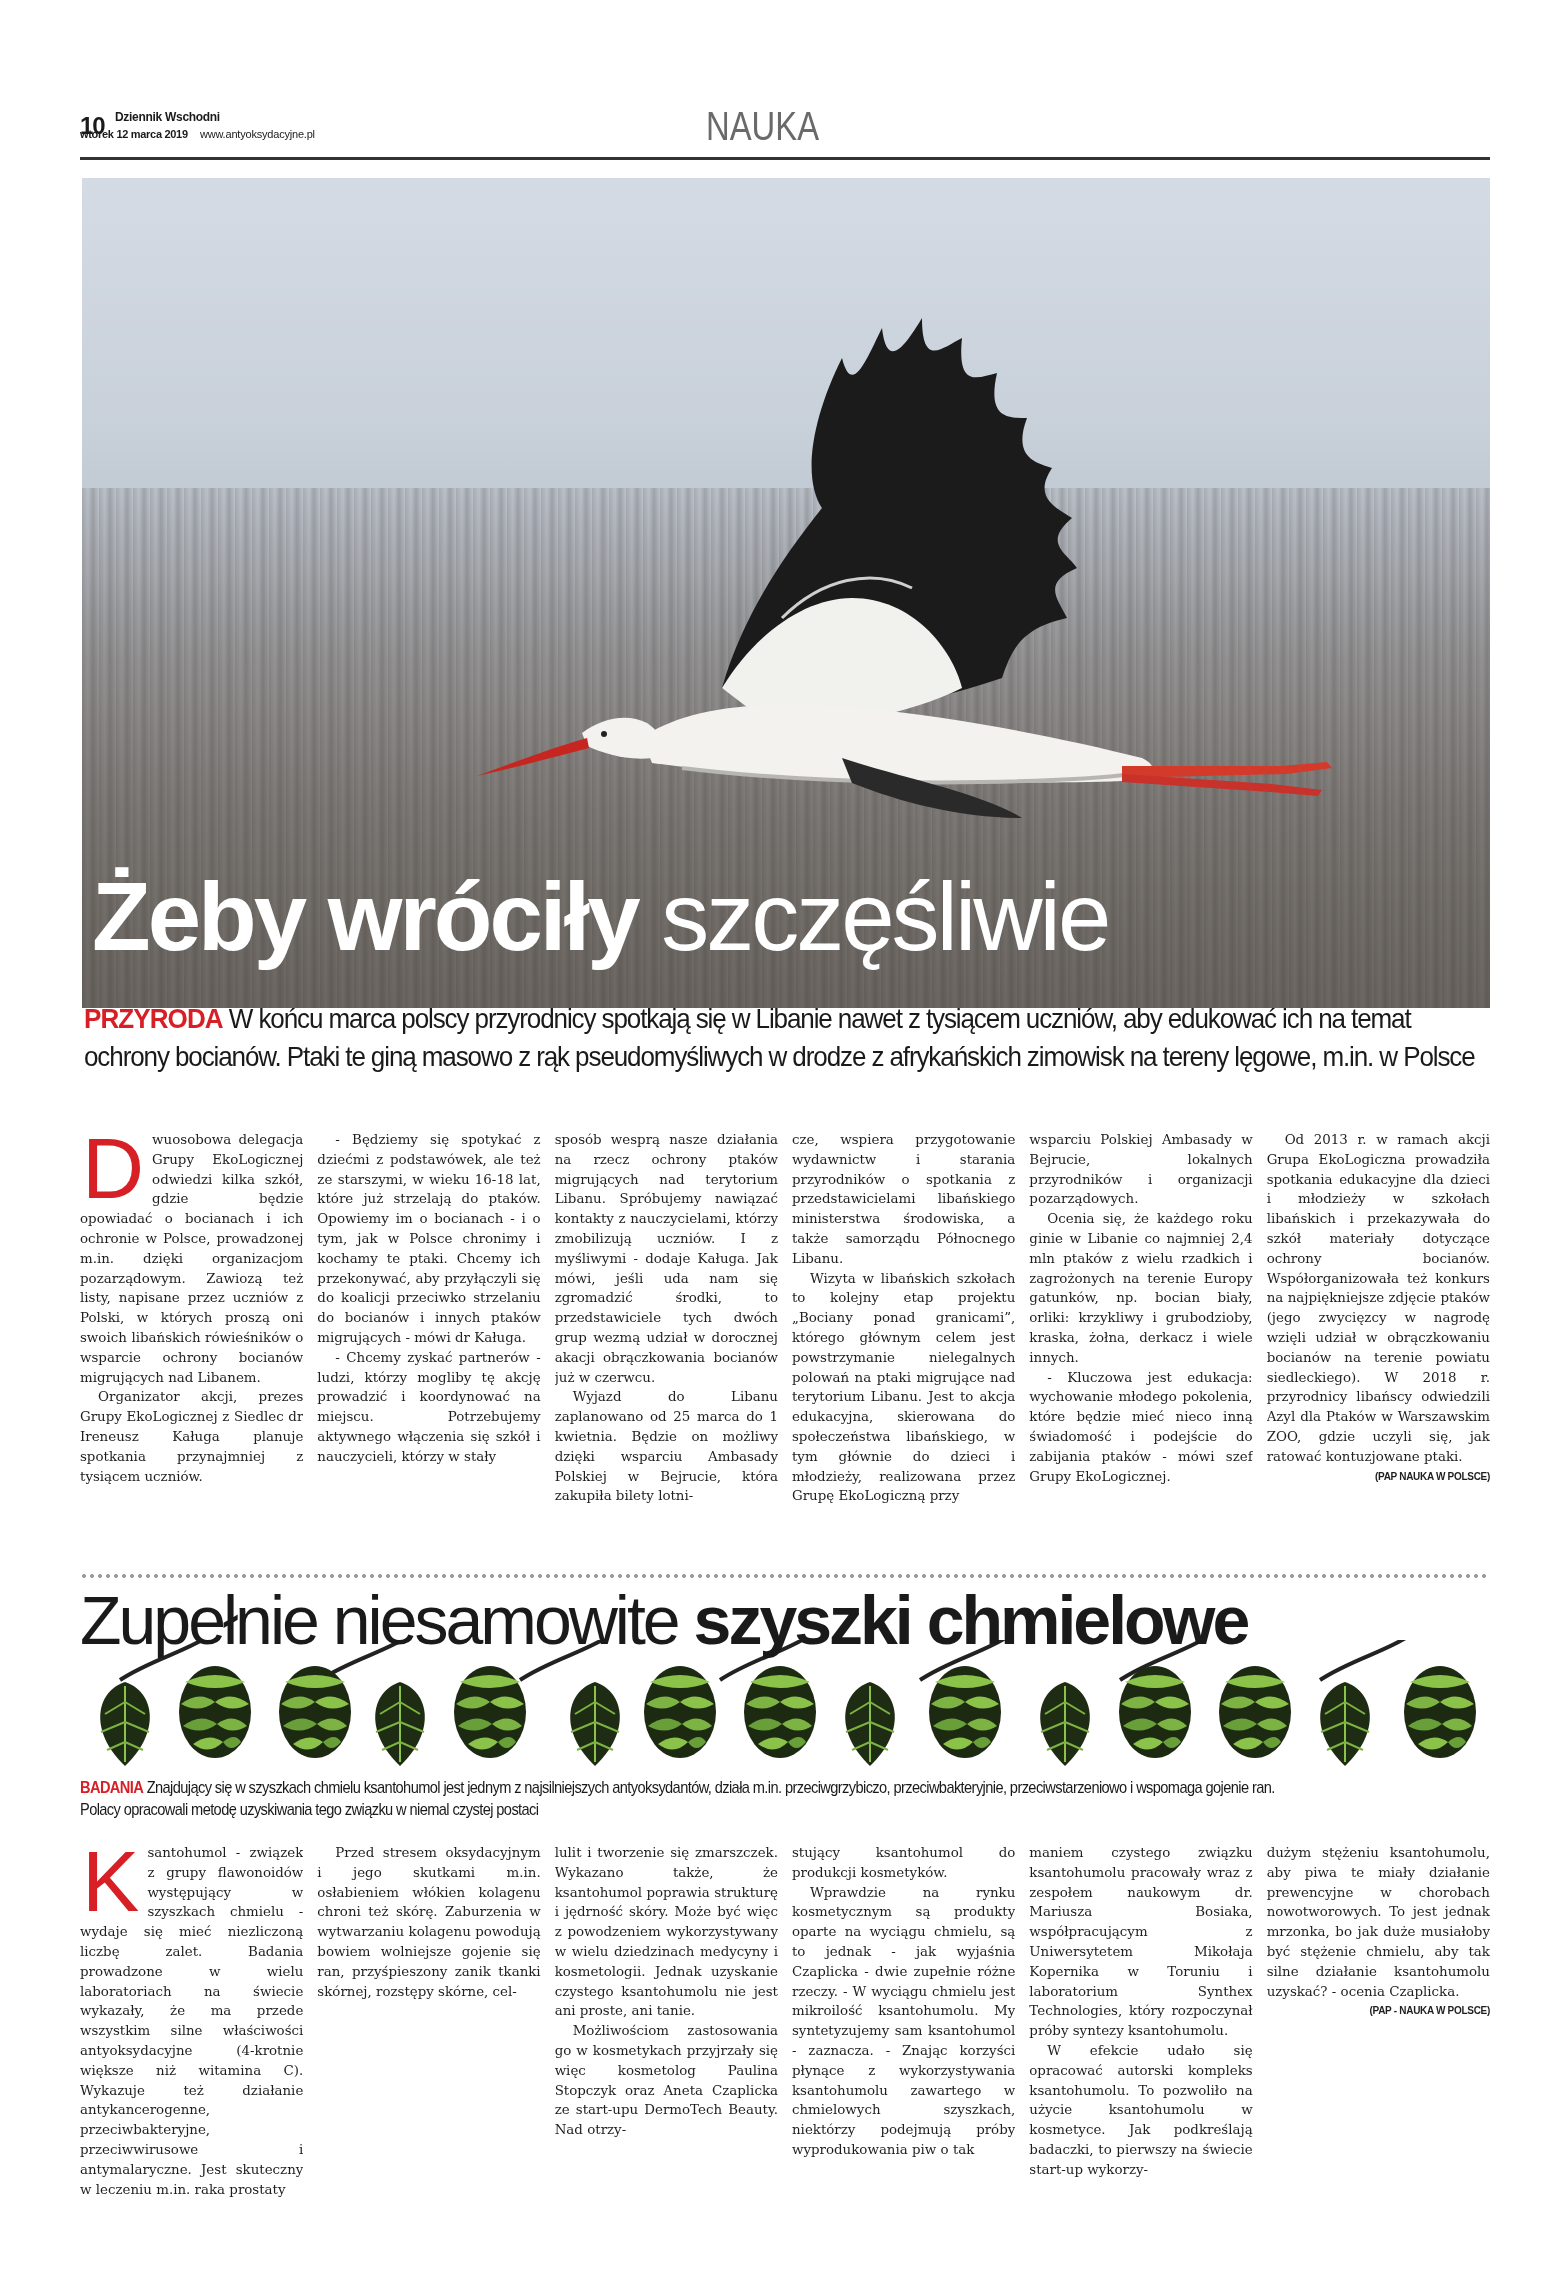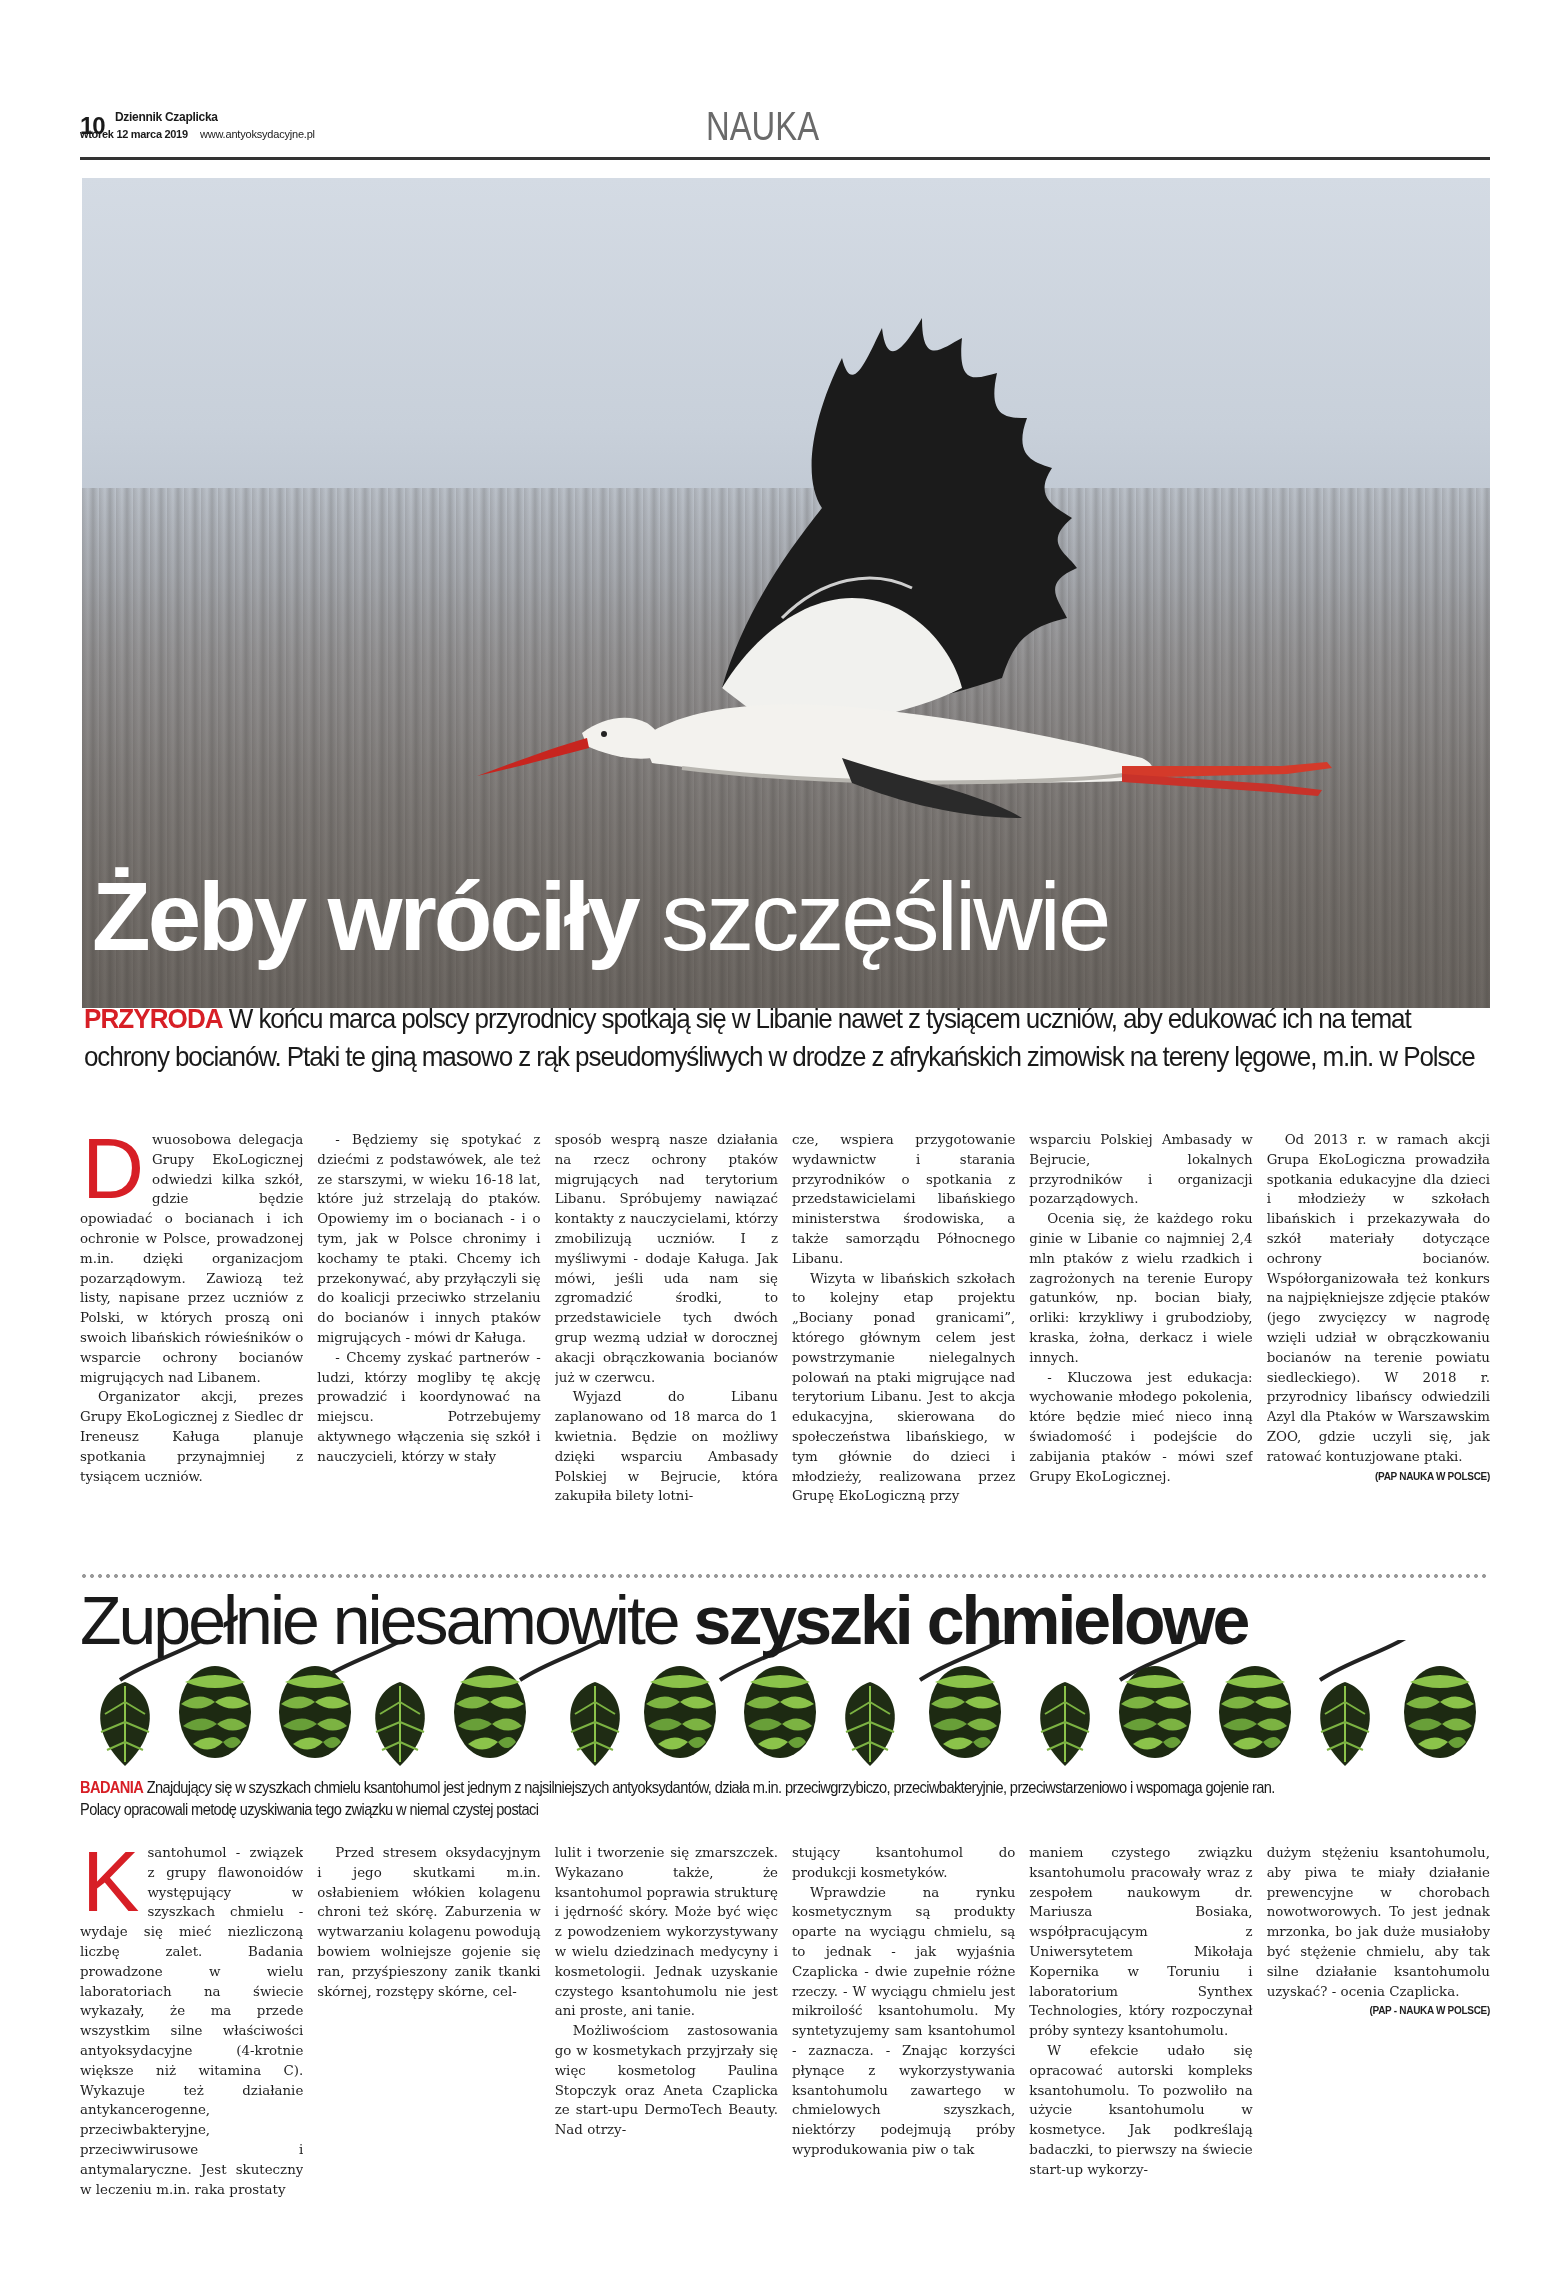--- a/index.html
+++ b/index.html
@@ -48,21 +48,21 @@
   .hops { position: absolute; left: 80px; top: 1640px; width: 1410px; height: 132px; }
 
   .lead2 { position: absolute; left: 80px; top: 1777px; font-family: "Liberation Sans", sans-serif; font-size: 17px; line-height: 22px; letter-spacing: -0.7px; color: #1a1a1a; transform: scaleX(0.86); transform-origin: left; width: 1640px; }
   .lead2 .kicker { color: #d71f26; font-weight: bold; }
 </style>
 </head>
 <body>
 
 <div class="header">
   <span class="pagenum">10</span>
-  <span class="paper">Dziennik Czaplicka</span>
+  <span class="paper">Dziennik Wschodni</span>
   <span class="date">wtorek 12 marca 2019</span>
   <span class="url">www.antyoksydacyjne.pl</span>
   <span class="section">NAUKA</span>
 </div>
 <div class="header-rule"></div>
 
 <div class="photo">
   <div class="trees"></div>
   <svg class="stork" viewBox="0 0 1408 830">
 
@@ -98,21 +98,21 @@
   <div class="col">
     <p class="first"><span class="dropcap">D</span><span>wuosobowa delegacja Grupy EkoLogicznej odwiedzi kilka szkół, gdzie będzie opowiadać o bocianach i ich ochronie w Polsce, prowadzonej m.in. dzięki organizacjom pozarządowym. Zawiozą też listy, napisane przez uczniów z Polski, w których proszą oni swoich libańskich rówieśników o wsparcie ochrony bocianów migrujących nad Libanem.</span></p>
     <p>Organizator akcji, prezes Grupy EkoLogicznej z Siedlec dr Ireneusz Kaługa planuje spotkania przynajmniej z tysiącem uczniów.</p>
   </div>
   <div class="col">
     <p>- Będziemy się spotykać z dziećmi z podstawówek, ale też ze starszymi, w wieku 16-18 lat, które już strzelają do ptaków. Opowiemy im o bocianach - i o tym, jak w Polsce chronimy i kochamy te ptaki. Chcemy ich przekonywać, aby przyłączyli się do koalicji przeciwko strzelaniu do bocianów i innych ptaków migrujących - mówi dr Kaługa.</p>
     <p>- Chcemy zyskać partnerów - ludzi, którzy mogliby tę akcję prowadzić i koordynować na miejscu. Potrzebujemy aktywnego włączenia się szkół i nauczycieli, którzy w stały</p>
   </div>
   <div class="col">
     <p class="first">sposób wesprą nasze działania na rzecz ochrony ptaków migrujących nad terytorium Libanu. Spróbujemy nawiązać kontakty z nauczycielami, którzy zmobilizują uczniów. I z myśliwymi - dodaje Kaługa. Jak mówi, jeśli uda nam się zgromadzić środki, to przedstawiciele tych dwóch grup wezmą udział w dorocznej akacji obrączkowania bocianów już w czerwcu.</p>
-    <p>Wyjazd do Libanu zaplanowano od 18 marca do 1 kwietnia. Będzie on możliwy dzięki wsparciu Ambasady Polskiej w Bejrucie, która zakupiła bilety lotni-</p>
+    <p>Wyjazd do Libanu zaplanowano od 25 marca do 1 kwietnia. Będzie on możliwy dzięki wsparciu Ambasady Polskiej w Bejrucie, która zakupiła bilety lotni-</p>
   </div>
   <div class="col">
     <p class="first">cze, wspiera przygotowanie wydawnictw i starania przyrodników o spotkania z przedstawicielami libańskiego ministerstwa środowiska, a także samorządu Północnego Libanu.</p>
     <p>Wizyta w libańskich szkołach to kolejny etap projektu „Bociany ponad granicami”, którego głównym celem jest powstrzymanie nielegalnych polowań na ptaki migrujące nad terytorium Libanu. Jest to akcja edukacyjna, skierowana do społeczeństwa libańskiego, w tym głównie do dzieci i młodzieży, realizowana przez Grupę EkoLogiczną przy</p>
   </div>
   <div class="col">
     <p class="first">wsparciu Polskiej Ambasady w Bejrucie, lokalnych przyrodników i organizacji pozarządowych.</p>
     <p>Ocenia się, że każdego roku ginie w Libanie co najmniej 2,4 mln ptaków z wielu rzadkich i zagrożonych na terenie Europy gatunków, np. bocian biały, orliki: krzykliwy i grubodzioby, kraska, żołna, derkacz i wiele innych.</p>
     <p>- Kluczowa jest edukacja: wychowanie młodego pokolenia, które będzie mieć nieco inną świadomość i podejście do zabijania ptaków - mówi szef Grupy EkoLogicznej.</p>
   </div>

